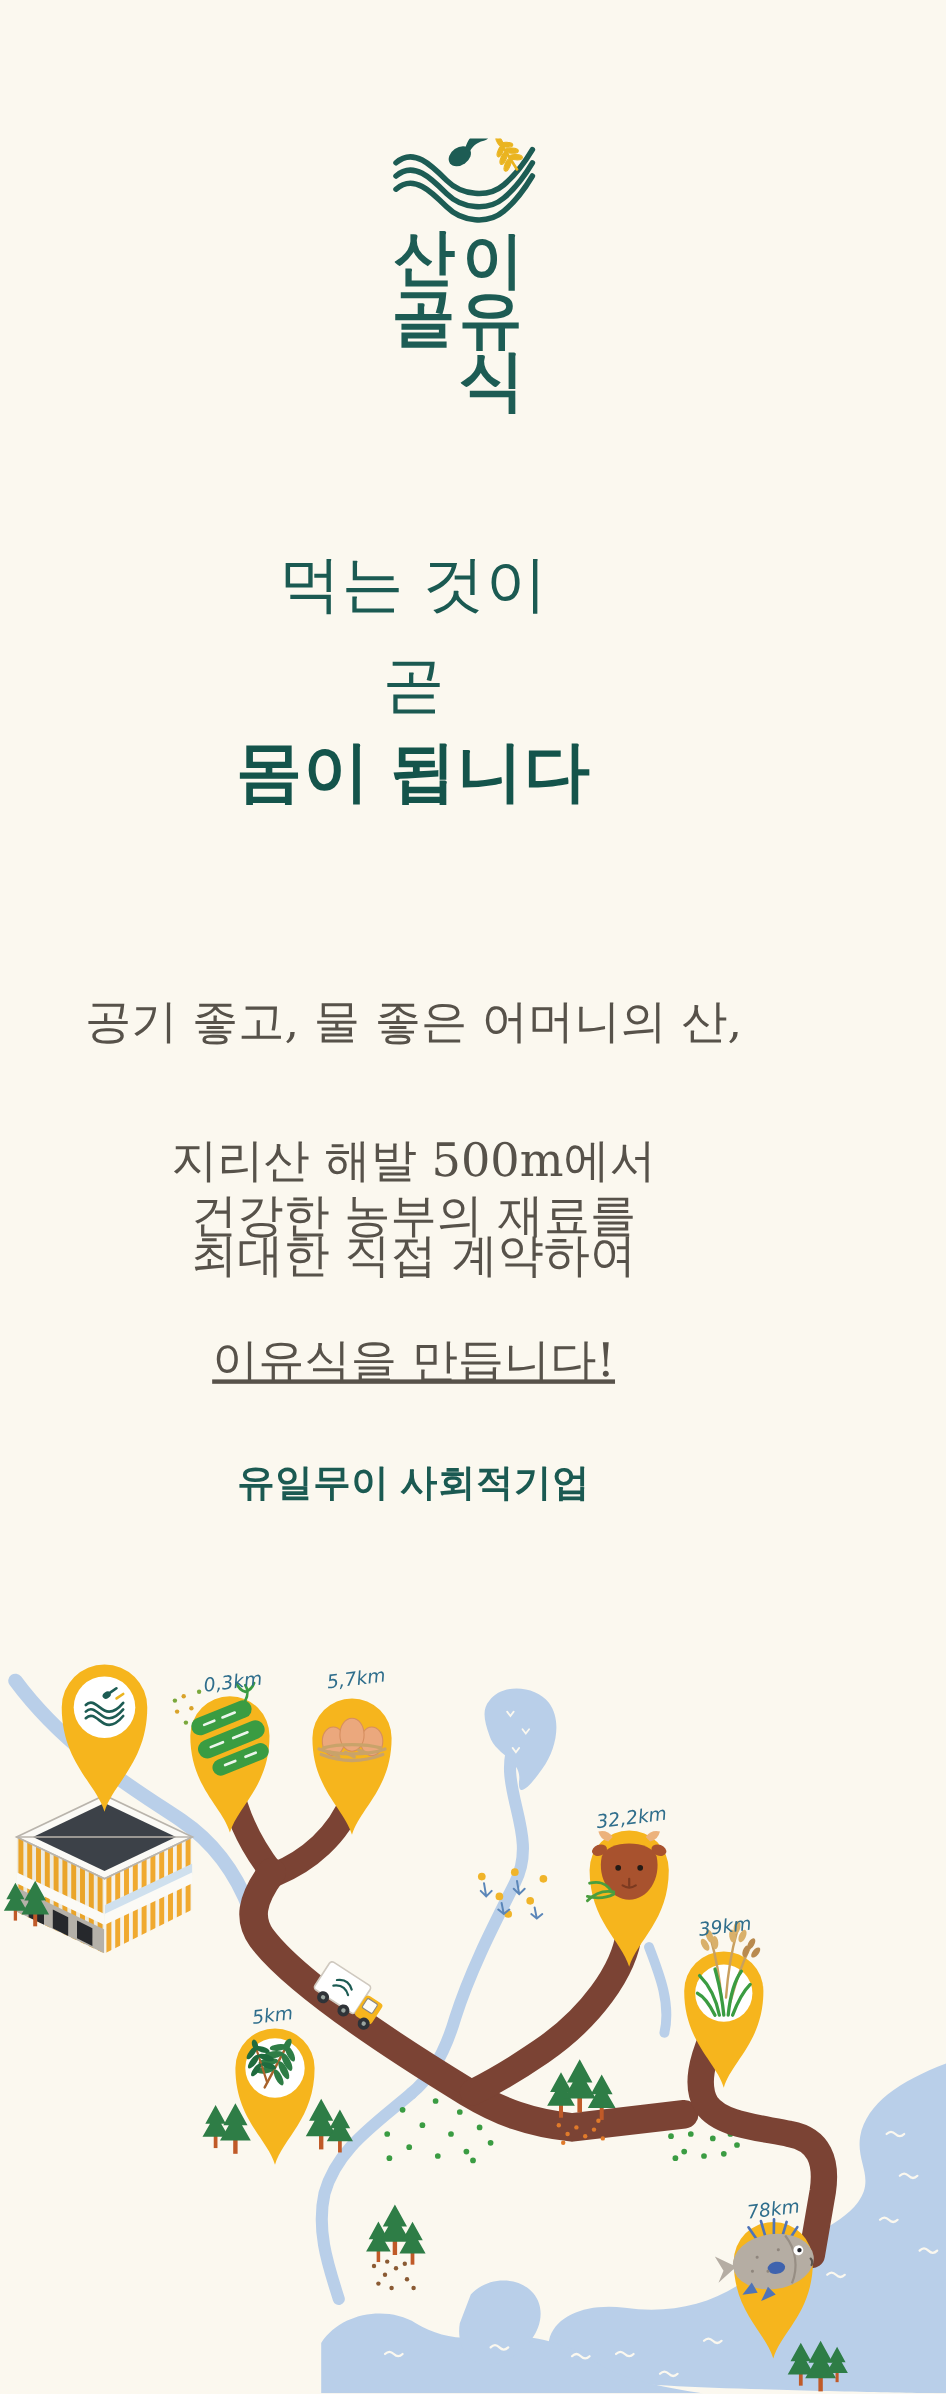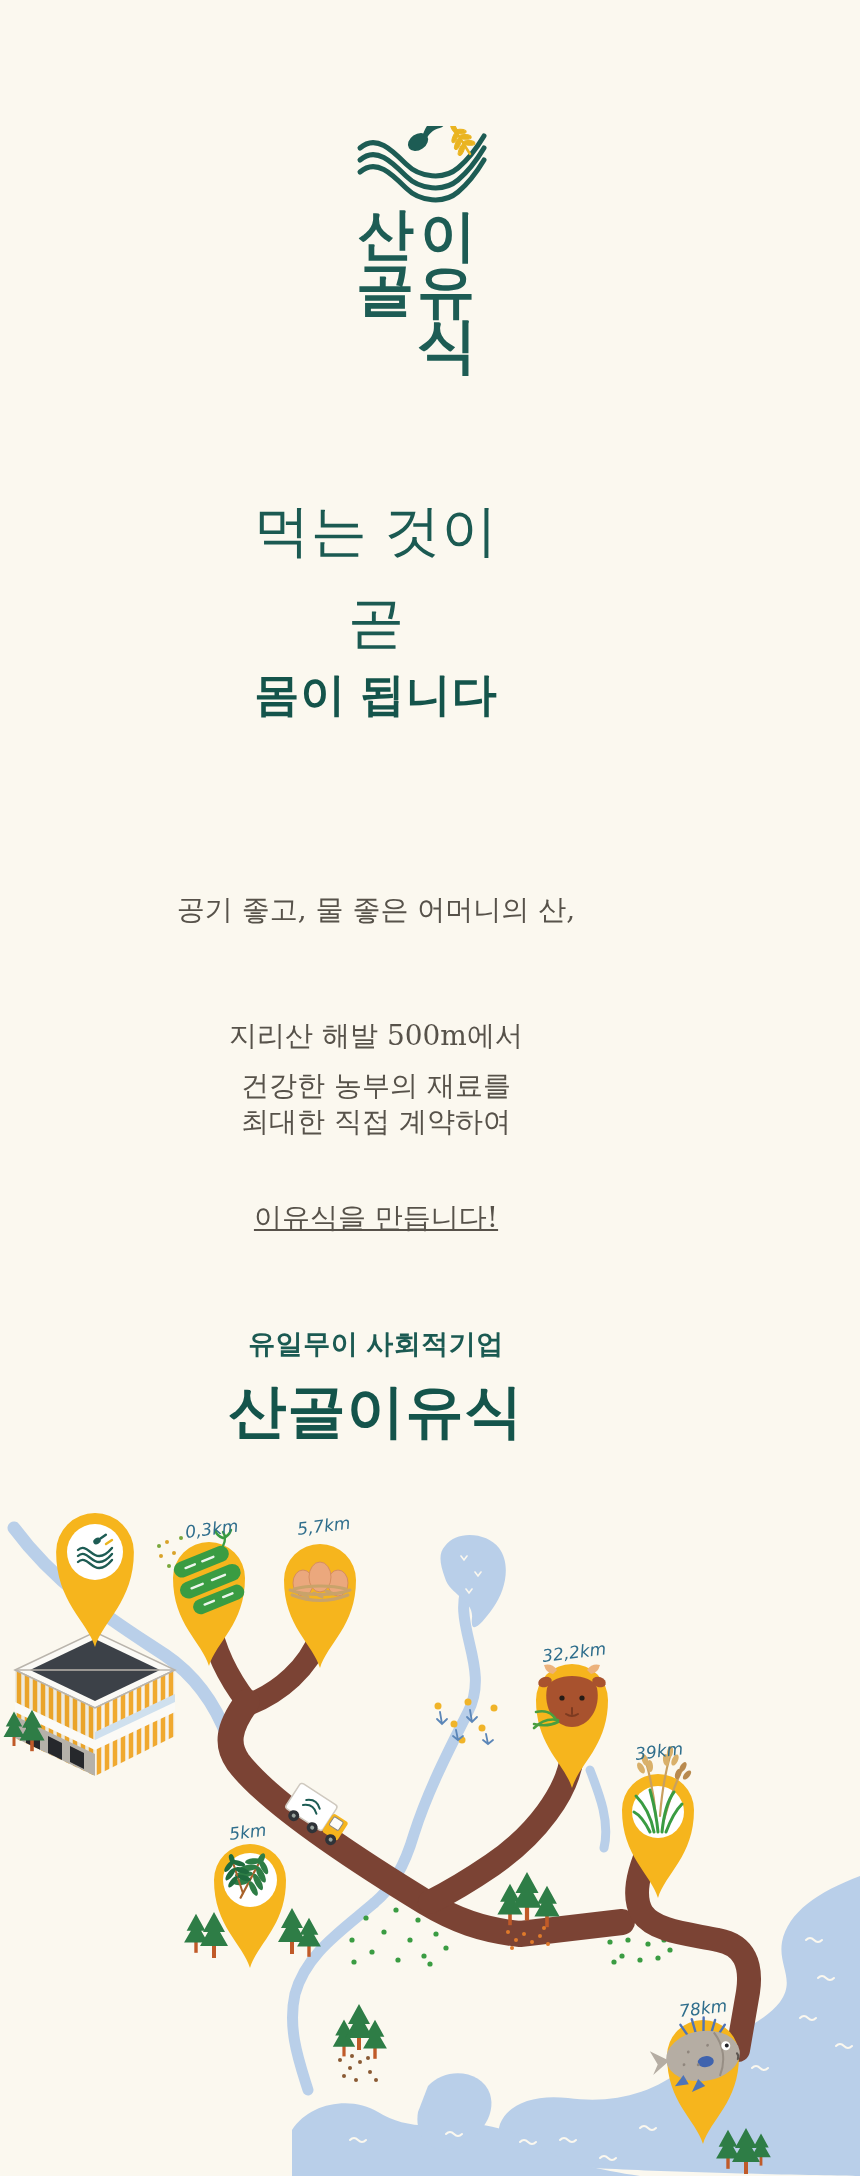--- a/index.html
+++ b/index.html
@@ -12,26 +12,26 @@
   .logochar{position:absolute;color:#1d5c54;font-weight:600;line-height:1;
             font-family:"Liberation Sans",sans-serif;}
   .c1{left:358px;top:206px;font-size:56px;}
   .c2{left:420px;top:208px;font-size:56px;}
   .c3{left:356px;top:260px;font-size:58px;}
   .c4{left:417px;top:262px;font-size:58px;}
   .c5{left:417px;top:316px;font-size:60px;}
   
   .hero1{top:503px;font-size:56px;font-weight:300;color:#1b5a52;letter-spacing:1px;}
   .hero2{top:595px;font-size:56px;font-weight:300;color:#1b5a52;}
-  .hero3{top:672px;font-size:45px;font-weight:800;color:#14544b;letter-spacing:1px;}
-  
-  .intro{font-family:"DejaVu Serif","Liberation Serif",serif;color:#57524a;font-size:28px;font-weight:400;}
+  .hero3{top:672px;font-size:60px;font-weight:800;color:#14544b;letter-spacing:1px;}
+  
+  .intro{font-family:"DejaVu Serif","Liberation Serif",serif;color:#57524a;font-size:42px;font-weight:400;margin-top:12px;}
   .i1{top:896px;} .i2{top:1022px;} .i3{top:1072px;} .i4{top:1108px;} .i5{top:1204px;text-decoration:underline;}
   
-  .tagline{top:1331px;font-size:27px;font-weight:700;color:#1b5a52;letter-spacing:0.5px;}
+  .tagline{top:1331px;font-size:34px;font-weight:700;color:#1b5a52;letter-spacing:0.5px;}
   .coname{top:1382px;font-size:58px;font-weight:800;color:#14544b;letter-spacing:1px;}
   
   .map{position:absolute;left:0;top:1440px;width:860px;height:736px;}
   .dist{font-family:"DejaVu Sans",sans-serif;font-style:italic;font-size:17px;fill:#2f6e8c;}
 </style>
 </head>
 <body>
 
 <div class="page">
 
@@ -73,21 +73,20 @@
 
   <div>
     <div class="abs intro i1">공기 좋고, 물 좋은 어머니의 산,</div>
     <div class="abs intro i2">지리산 해발 500m에서</div>
     <div class="abs intro i3">건강한 농부의 재료를</div>
     <div class="abs intro i4">최대한 직접 계약하여</div>
     <div class="abs intro i5">이유식을 만듭니다!</div>
   </div>
 
   <div class="abs tagline">유일무이 사회적기업</div>
-  <div class="abs coname">산골이유식</div>
 
   <svg class="map" viewBox="0 0 860 736">
     <defs>
       <path id="pin" d="M0,88 C-7,64 -36,46 -36,0 A36,36 0 1 1 36,0 C36,46 7,64 0,88 Z"></path>
       <g id="pine">
         <rect x="-2" y="-5" width="4" height="13" fill="#c05a28"></rect>
         <polygon points="0,-38 11,-18 6,-18 14,-4 -14,-4 -6,-18 -11,-18" fill="#2e7d46"></polygon>
       </g>
       <clipPath id="wallR">
           <polygon points="95,268 175,230 175,296 95,336"></polygon>

